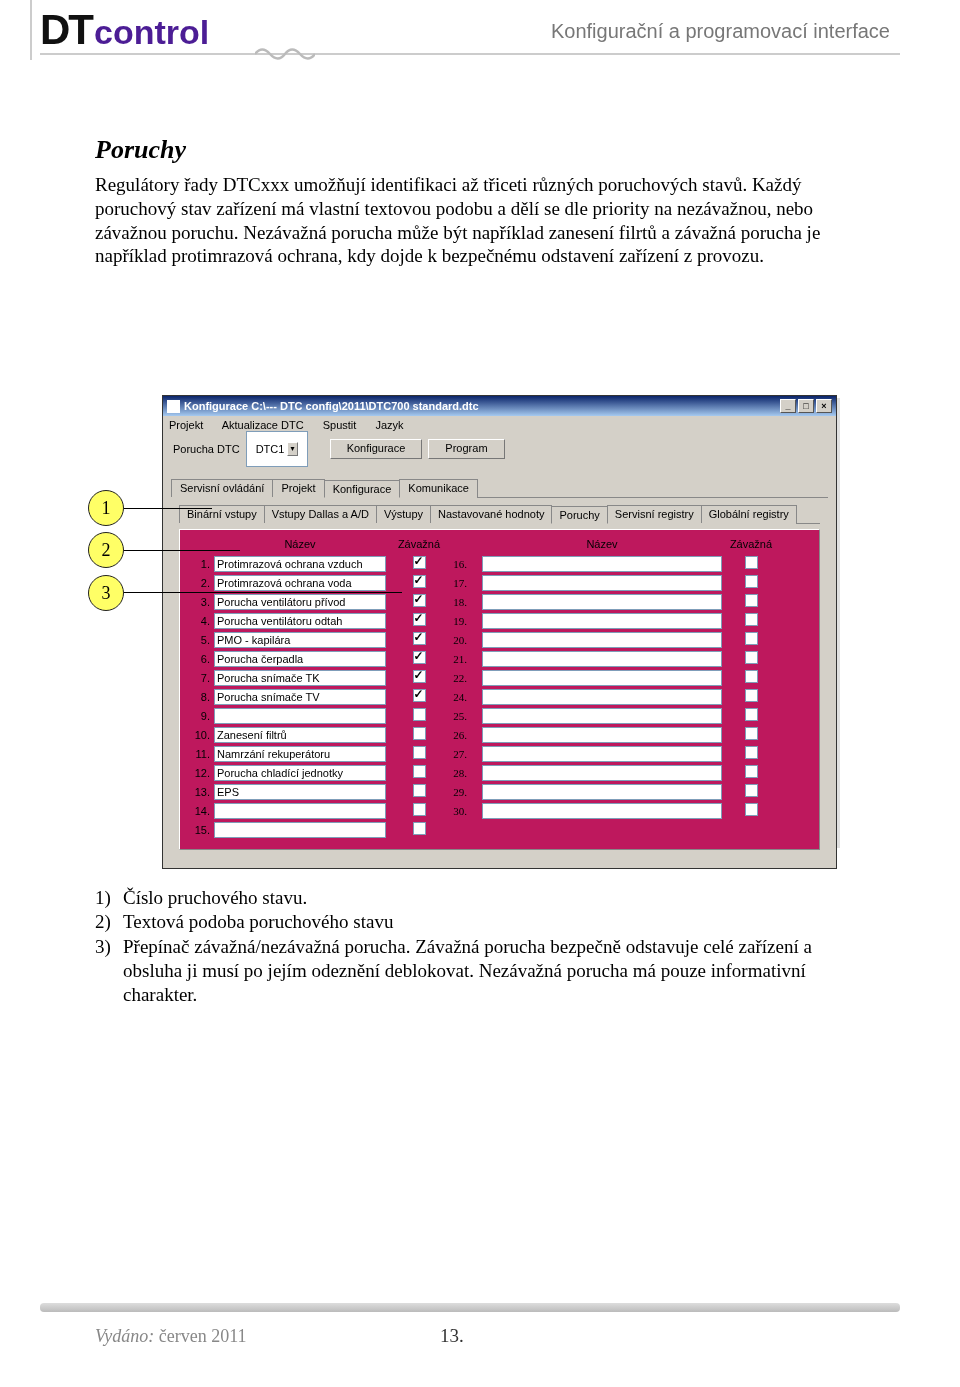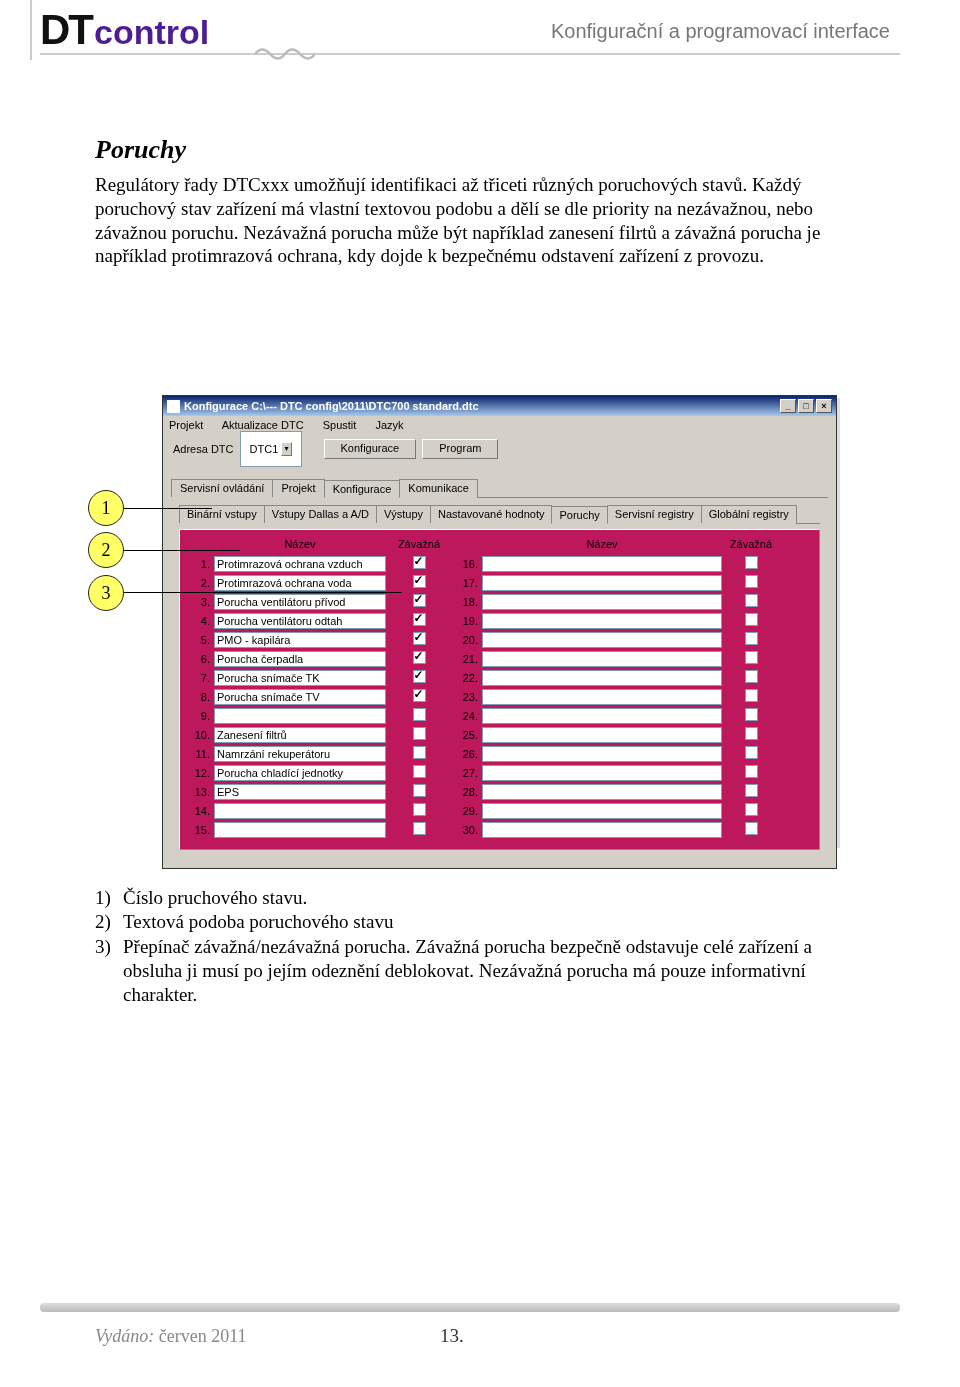--- a/index.html
+++ b/index.html
@@ -58,21 +58,21 @@
   .col-name2 { width:240px; text-align:center; }
   .col-chk2 { width:58px; text-align:center; }
   .grid-body { display:flex; }
   .grid-left, .grid-right { }
   .grid-row { display:flex; align-items:center; height:19px; font-size:11px; }
   .num { width:28px; text-align:right; padding-right:4px; }
   .txt-in { width:172px; height:16px; background:#fff; border:1px solid #7f9db9; padding:0 2px; font-size:11px; font-family:Tahoma,Arial,sans-serif; overflow:hidden; white-space:nowrap; }
   .chkcell { width:66px; text-align:center; }
   .chk { width:13px; height:13px; display:inline-block; background:#fff; border:1px solid #7f9db9; position:relative; }
   .chk.on::after { content:"✓"; position:absolute; left:0; top:-3px; font-size:12px; font-weight:bold; color:#000; }
-  .num2 { width:30px; text-align:right; padding-right:4px; }
+  .num2 { width:30px; text-align:right; padding-right:15px;font-family:Liberation Serif, serif; }
   .txt-in2 { width:240px; height:16px; background:#fff; border:1px solid #7f9db9; padding:0 2px; font-size:11px; font-family:Tahoma,Arial,sans-serif; }
   .chkcell2 { width:58px; text-align:center; }
   
   .win-shadow { position:absolute; left:165px; top:398px; width:675px; height:450px; background:#000; opacity:.12; }
 
   
   .lower { position:absolute; left:95px; top:886px; width:770px; font-size:19px; line-height:1.28; }
   .lower ol { list-style:none; padding-left:28px; }
   .lower li { position:relative; padding-left:0; }
   .lower .n { position:absolute; left:-28px; }
@@ -125,21 +125,21 @@
     <span class="winbtn">□</span>
     <span class="winbtn">×</span>
   </div>
   <div class="menubar">
     <span>Projekt</span>
     <span>Aktualizace DTC</span>
     <span>Spustit</span>
     <span>Jazyk</span>
   </div>
   <div class="toolbar-row">
-    <label>Adresa DTC</label>
+    <label>Porucha DTC</label>
     <div class="combo">
       <span>DTC1</span>
       <span class="arr">▾</span>
     </div>
     <div style="width:10px"></div>
     <div class="btn3d">Konfigurace</div>
     <div class="btn3d">Program</div>
   </div>
   <div class="tabrow" id="tabs-main">
       <div class="tab">Servisní ovládání</div>
@@ -278,25 +278,20 @@
               <div class="num2">21.</div>
               <input class="txt-in2" value="" style="">
               <div class="chkcell2"><span class="chk"></span></div>
             </div>
             <div class="grid-row">
               <div class="num2">22.</div>
               <input class="txt-in2" value="" style="">
               <div class="chkcell2"><span class="chk"></span></div>
             </div>
             <div class="grid-row">
-              <div class="num2">23.</div>
-              <input class="txt-in2" value="" style="">
-              <div class="chkcell2"><span class="chk"></span></div>
-            </div>
-            <div class="grid-row">
               <div class="num2">24.</div>
               <input class="txt-in2" value="" style="">
               <div class="chkcell2"><span class="chk"></span></div>
             </div>
             <div class="grid-row">
               <div class="num2">25.</div>
               <input class="txt-in2" value="" style="">
               <div class="chkcell2"><span class="chk"></span></div>
             </div>
             <div class="grid-row">

